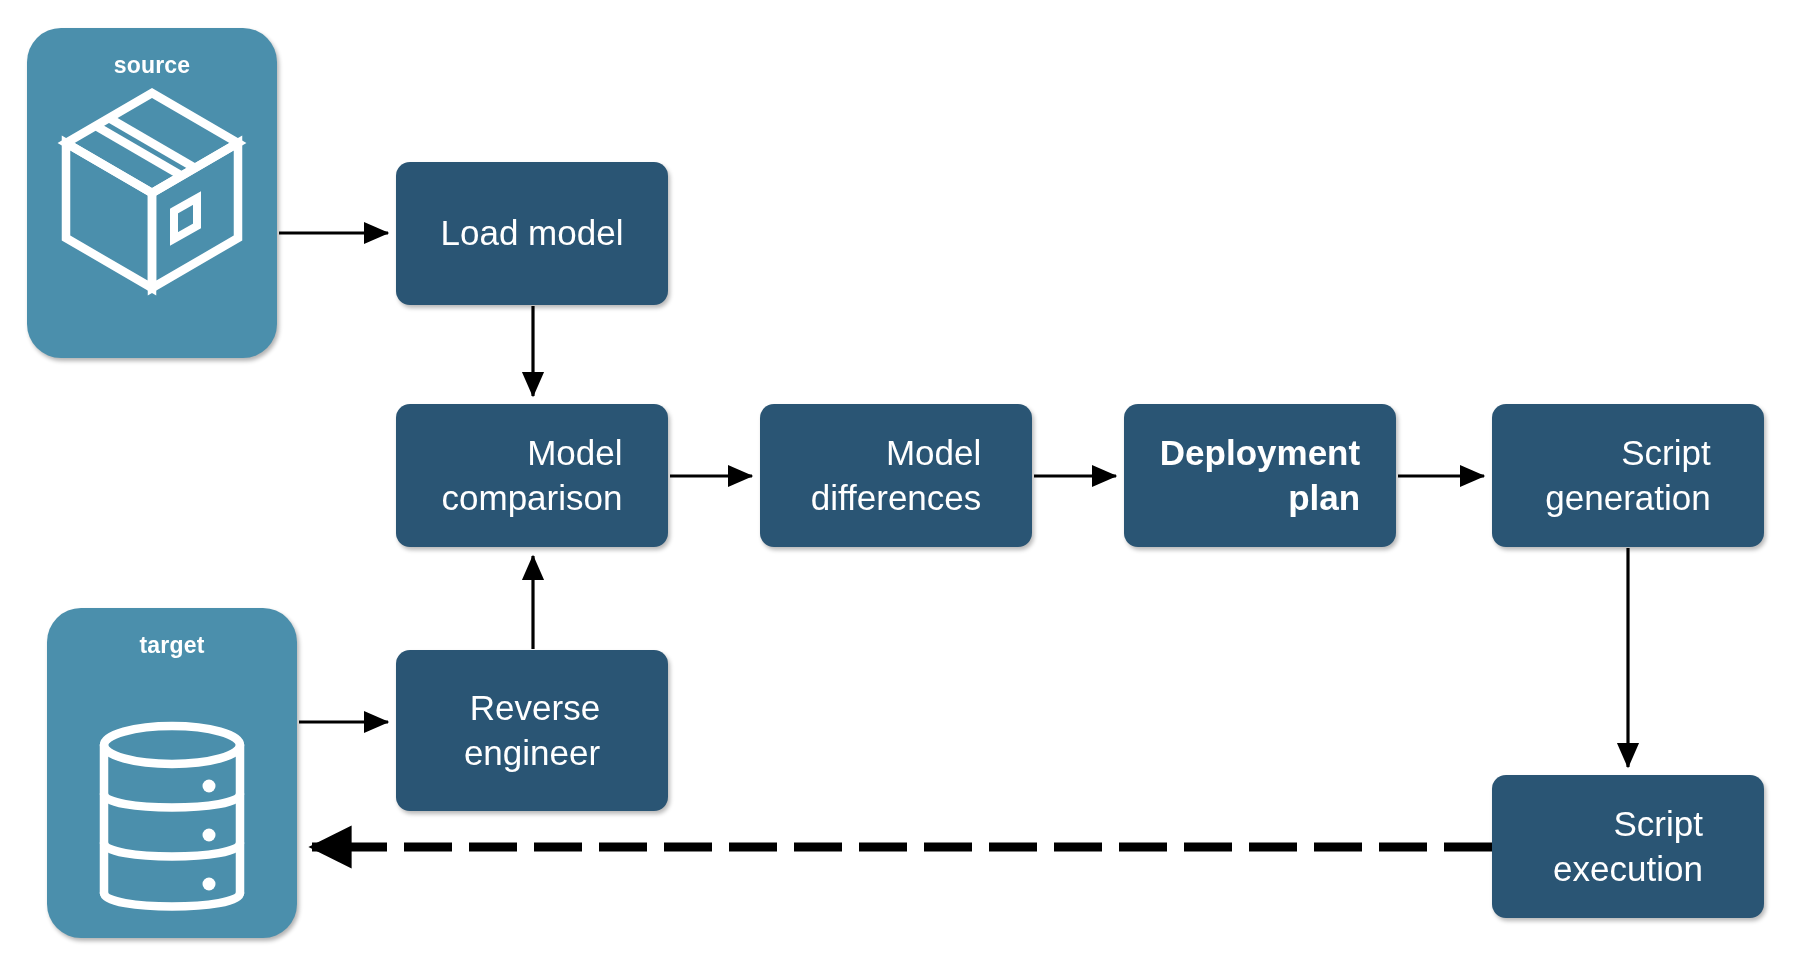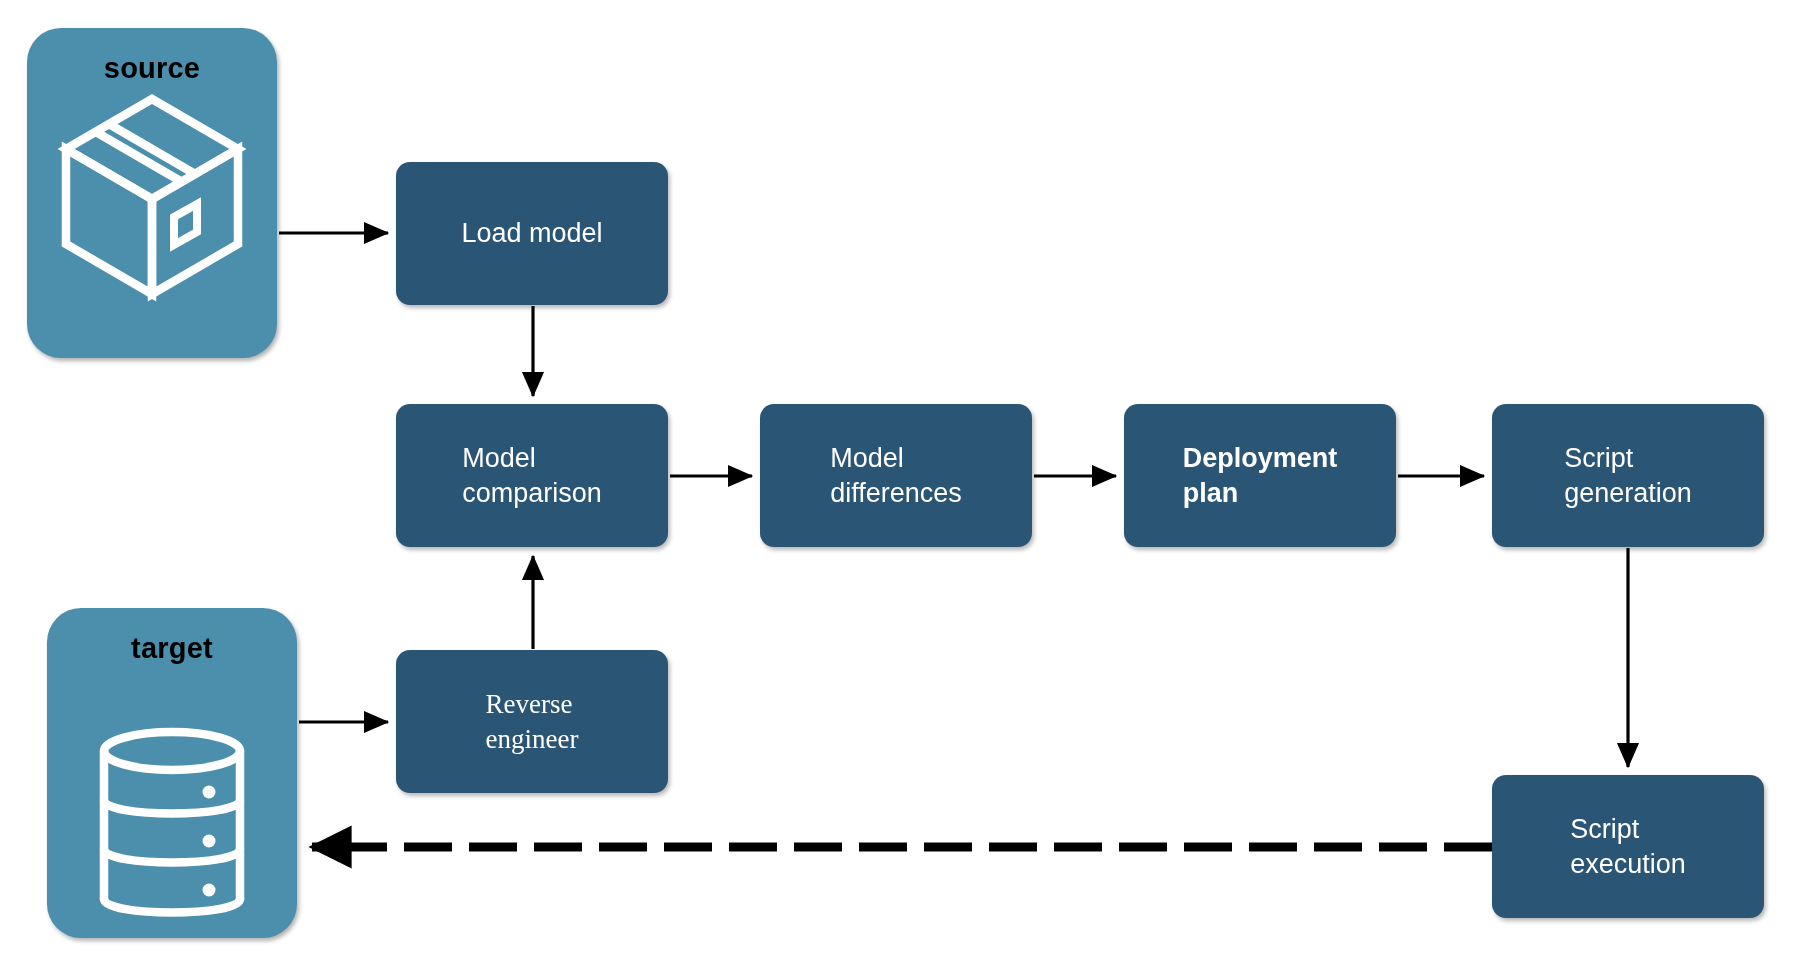--- a/index.html
+++ b/index.html
@@ -31,43 +31,43 @@
     position: absolute;
     background: #4B8FAC;
     border-radius: 34px;
     box-shadow: 2px 3px 4px rgba(0,0,0,0.30);
     display: flex;
     flex-direction: column;
     align-items: center;
     box-sizing: border-box;
   }
   .endpoint-label {
-    color: #000000;
+    color: #ffffff;
     font-weight: bold;
-    font-size: 29px;
+    font-size: 23px;
     letter-spacing: 0.2px;
     line-height: 1;
     text-align: center;
   }
   .endpoint-icon {
     display: block;
   }
 
   
   .node {
     position: absolute;
     background: #2A5574;
     border-radius: 14px;
     box-shadow: 2px 3px 4px rgba(0,0,0,0.28);
     color: #ffffff;
     display: flex;
     align-items: center;
     justify-content: center;
-    text-align: left;
-    font-size: 27px;
+    text-align: right;
+    font-size: 35px;
     line-height: 1.28;
     box-sizing: border-box;
     padding: 4px 10px;
   }
   .node span {
     display: block;
     white-space: pre-line;
   }
 </style>
 </head>
@@ -161,21 +161,21 @@
   <div class="node" style="left:1124px; top:404px; width:272px; height:143px;font-weight:bold;">
     <span>Deployment
 plan</span>
   </div>
 
   <div class="node" style="left:1492px; top:404px; width:272px; height:143px;">
     <span>Script
 generation</span>
   </div>
 
-  <div class="node" style="left:396px; top:650px; width:272px; height:143px;font-family:Liberation Serif, serif;">
+  <div class="node" style="left:396px; top:650px; width:272px; height:161px;">
     <span>Reverse
 engineer</span>
   </div>
 
   <div class="node" style="left:1492px; top:775px; width:272px; height:143px;">
     <span>Script
 execution</span>
   </div>
 
 </div>

